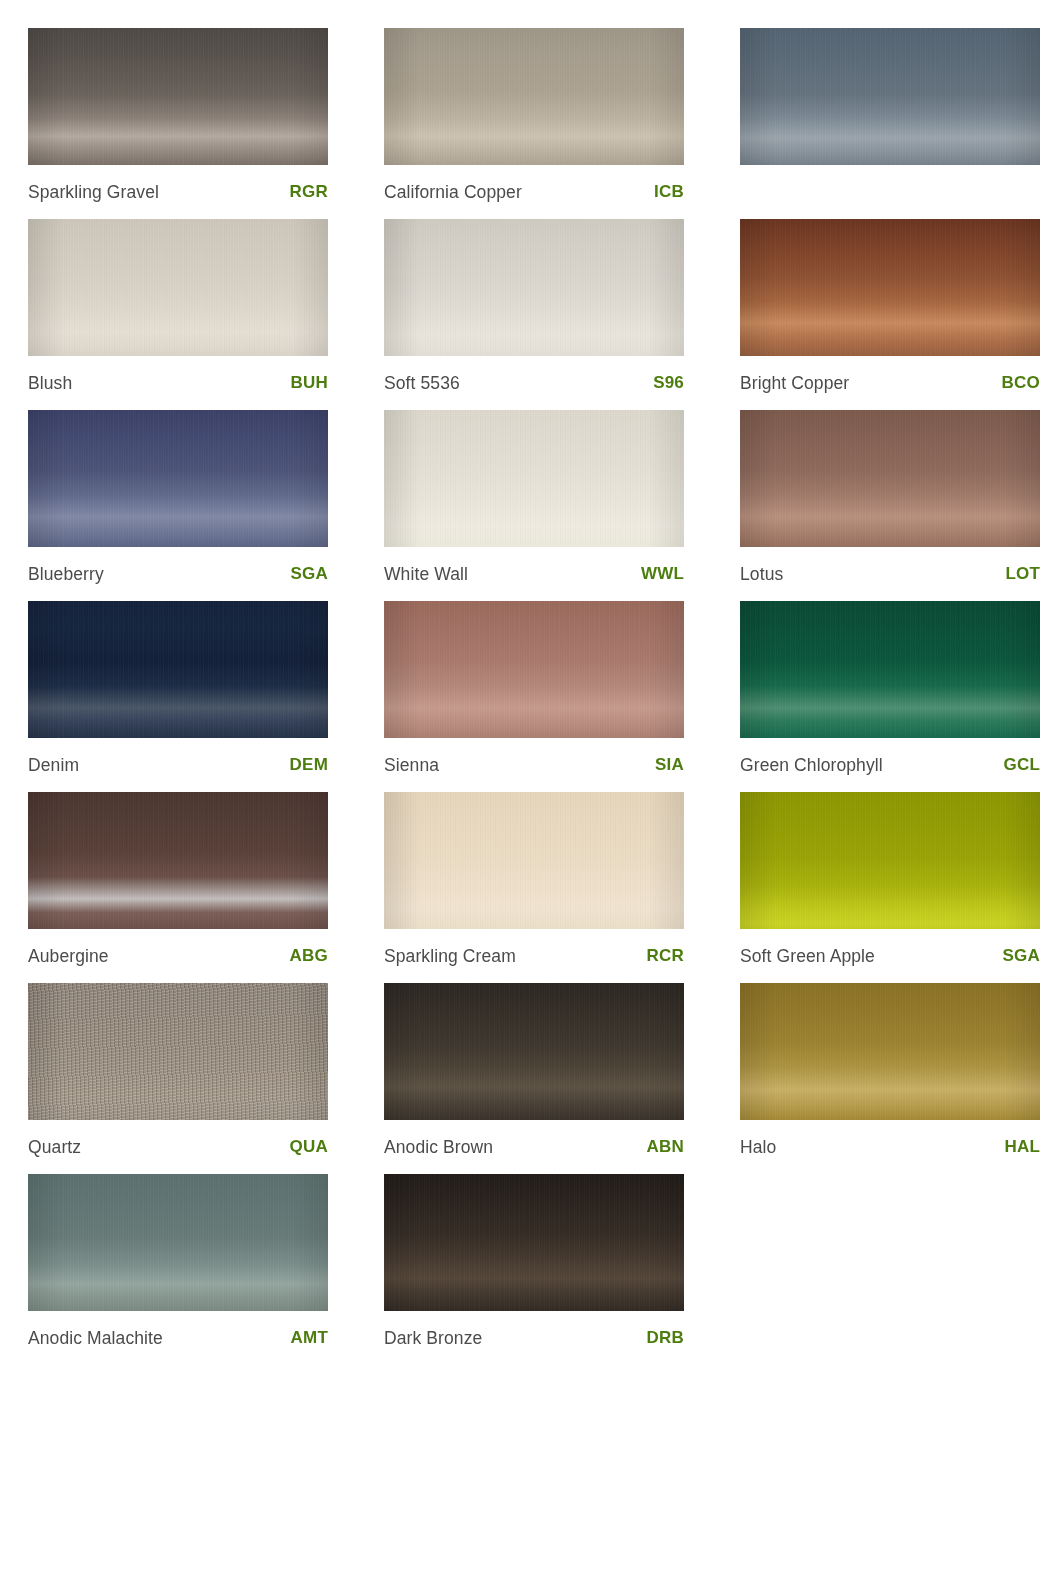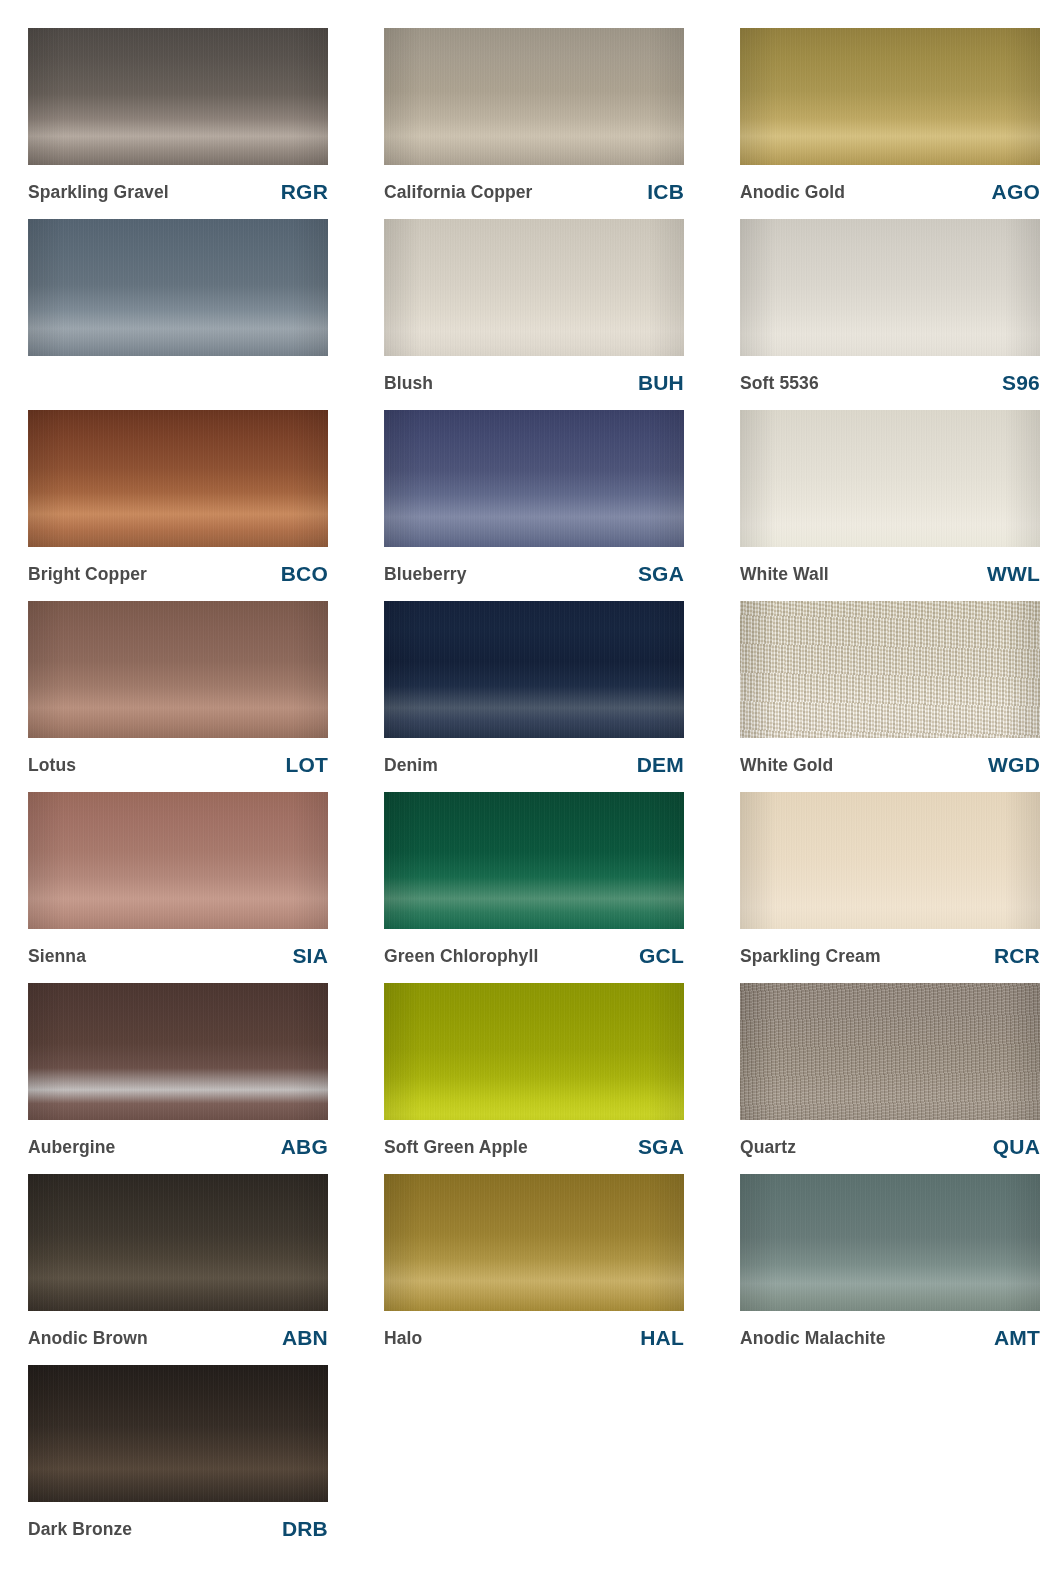--- a/index.html
+++ b/index.html
@@ -118,30 +118,30 @@
     right: 0;
     top: 137px;
     height: 54px;
     display: flex;
     align-items: center;
     justify-content: space-between;
   }
 
   .swatch-name {
     font-size: 17.5px;
-    font-weight: 700;
+    font-weight: 400;
     color: #4b4b4b;
     letter-spacing: 0.1px;
     white-space: nowrap;
   }
 
   .swatch-code {
-    font-size: 21px;
+    font-size: 17px;
     font-weight: 700;
-    color: #0c4a6e;
+    color: #4d7c0f;
     letter-spacing: 0.2px;
     white-space: nowrap;
   }
 </style>
 </head>
 <body style="background: rgb(255, 255, 255);">
 
 <div id="swatch-grid">
     <div class="swatch-cell">
       <div class="swatch-chip">
@@ -160,31 +160,20 @@
         <div class="chip-grain"></div>
         <div class="chip-vignette"></div>
       </div>
       <div class="swatch-caption">
         <span class="swatch-name">California Copper</span>
         <span class="swatch-code">ICB</span>
       </div>
     </div>
     <div class="swatch-cell">
       <div class="swatch-chip">
-        <div class="chip-gradient" style="background: linear-gradient(rgb(148, 129, 63) 0%, rgb(159, 140, 70) 20%, rgb(171, 151, 81) 46%, rgb(191, 169, 99) 66%, rgb(214, 193, 129) 79%, rgb(196, 173, 105) 90%, rgb(178, 154, 85) 100%);"></div>
-        <div class="chip-grain"></div>
-        <div class="chip-vignette"></div>
-      </div>
-      <div class="swatch-caption">
-        <span class="swatch-name">Anodic Gold</span>
-        <span class="swatch-code">AGO</span>
-      </div>
-    </div>
-    <div class="swatch-cell">
-      <div class="swatch-chip">
         <div class="chip-gradient" style="background: linear-gradient(rgb(85, 100, 114) 0%, rgb(92, 107, 120) 22%, rgb(101, 115, 127) 48%, rgb(125, 138, 149) 66%, rgb(155, 165, 173) 80%, rgb(138, 148, 157) 90%, rgb(118, 129, 139) 100%);"></div>
         <div class="chip-grain"></div>
         <div class="chip-vignette"></div>
       </div>
     </div>
     <div class="swatch-cell">
       <div class="swatch-chip">
         <div class="chip-gradient" style="background: linear-gradient(rgb(205, 199, 187) 0%, rgb(210, 204, 192) 22%, rgb(216, 210, 198) 48%, rgb(223, 217, 205) 68%, rgb(229, 223, 212) 82%, rgb(224, 218, 207) 92%, rgb(218, 212, 201) 100%);"></div>
         <div class="chip-grain"></div>
         <div class="chip-vignette"></div>
@@ -255,31 +244,20 @@
         <div class="chip-grain"></div>
         <div class="chip-vignette"></div>
       </div>
       <div class="swatch-caption">
         <span class="swatch-name">Denim</span>
         <span class="swatch-code">DEM</span>
       </div>
     </div>
     <div class="swatch-cell">
       <div class="swatch-chip">
-        <div class="chip-gradient" style="background: linear-gradient(rgb(222, 218, 203) 0%, rgb(225, 221, 207) 20%, rgb(228, 224, 211) 44%, rgb(235, 231, 219) 62%, rgb(242, 238, 228) 78%, rgb(239, 235, 226) 90%, rgb(236, 232, 223) 100%);"></div>
-        <div class="chip-grain grain-coarse"></div>
-        <div class="chip-vignette"></div>
-      </div>
-      <div class="swatch-caption">
-        <span class="swatch-name">White Gold</span>
-        <span class="swatch-code">WGD</span>
-      </div>
-    </div>
-    <div class="swatch-cell">
-      <div class="swatch-chip">
         <div class="chip-gradient" style="background: linear-gradient(rgb(155, 106, 92) 0%, rgb(162, 113, 101) 20%, rgb(169, 122, 109) 44%, rgb(180, 136, 123) 62%, rgb(198, 155, 141) 78%, rgb(185, 141, 127) 90%, rgb(171, 128, 114) 100%);"></div>
         <div class="chip-grain"></div>
         <div class="chip-vignette"></div>
       </div>
       <div class="swatch-caption">
         <span class="swatch-name">Sienna</span>
         <span class="swatch-code">SIA</span>
       </div>
     </div>
     <div class="swatch-cell">
@@ -288,42 +266,42 @@
         <div class="chip-grain"></div>
         <div class="chip-vignette"></div>
       </div>
       <div class="swatch-caption">
         <span class="swatch-name">Green Chlorophyll</span>
         <span class="swatch-code">GCL</span>
       </div>
     </div>
     <div class="swatch-cell">
       <div class="swatch-chip">
+        <div class="chip-gradient" style="background: linear-gradient(rgb(76, 54, 48) 0%, rgb(82, 59, 53) 20%, rgb(90, 65, 57) 44%, rgb(107, 80, 73) 62%, rgba(134, 104, 96, 0.133) 78%, rgb(124, 95, 88) 88%, rgb(108, 80, 73) 100%);"></div>
+        <div class="chip-grain"></div>
+        <div class="chip-vignette"></div>
+      </div>
+      <div class="swatch-caption">
+        <span class="swatch-name">Aubergine</span>
+        <span class="swatch-code">ABG</span>
+      </div>
+    </div>
+    <div class="swatch-cell">
+      <div class="swatch-chip">
         <div class="chip-gradient" style="background: linear-gradient(rgb(230, 214, 188) 0%, rgb(232, 217, 192) 22%, rgb(235, 220, 196) 48%, rgb(238, 224, 202) 68%, rgb(241, 228, 208) 84%, rgb(238, 225, 204) 94%, rgb(236, 223, 201) 100%);"></div>
         <div class="chip-grain"></div>
         <div class="chip-vignette"></div>
       </div>
       <div class="swatch-caption">
         <span class="swatch-name">Sparkling Cream</span>
         <span class="swatch-code">RCR</span>
       </div>
     </div>
     <div class="swatch-cell">
       <div class="swatch-chip">
-        <div class="chip-gradient" style="background: linear-gradient(rgb(76, 54, 48) 0%, rgb(82, 59, 53) 20%, rgb(90, 65, 57) 44%, rgb(107, 80, 73) 62%, rgba(134, 104, 96, 0.133) 78%, rgb(124, 95, 88) 88%, rgb(108, 80, 73) 100%);"></div>
-        <div class="chip-grain"></div>
-        <div class="chip-vignette"></div>
-      </div>
-      <div class="swatch-caption">
-        <span class="swatch-name">Aubergine</span>
-        <span class="swatch-code">ABG</span>
-      </div>
-    </div>
-    <div class="swatch-cell">
-      <div class="swatch-chip">
         <div class="chip-gradient" style="background: linear-gradient(rgb(141, 151, 3) 0%, rgb(146, 156, 3) 22%, rgb(154, 164, 6) 48%, rgb(168, 178, 12) 68%, rgb(192, 202, 27) 86%, rgb(201, 211, 36) 96%, rgb(197, 207, 33) 100%);"></div>
         <div class="chip-grain"></div>
         <div class="chip-vignette"></div>
       </div>
       <div class="swatch-caption">
         <span class="swatch-name">Soft Green Apple</span>
         <span class="swatch-code">SGA</span>
       </div>
     </div>
     <div class="swatch-cell">

